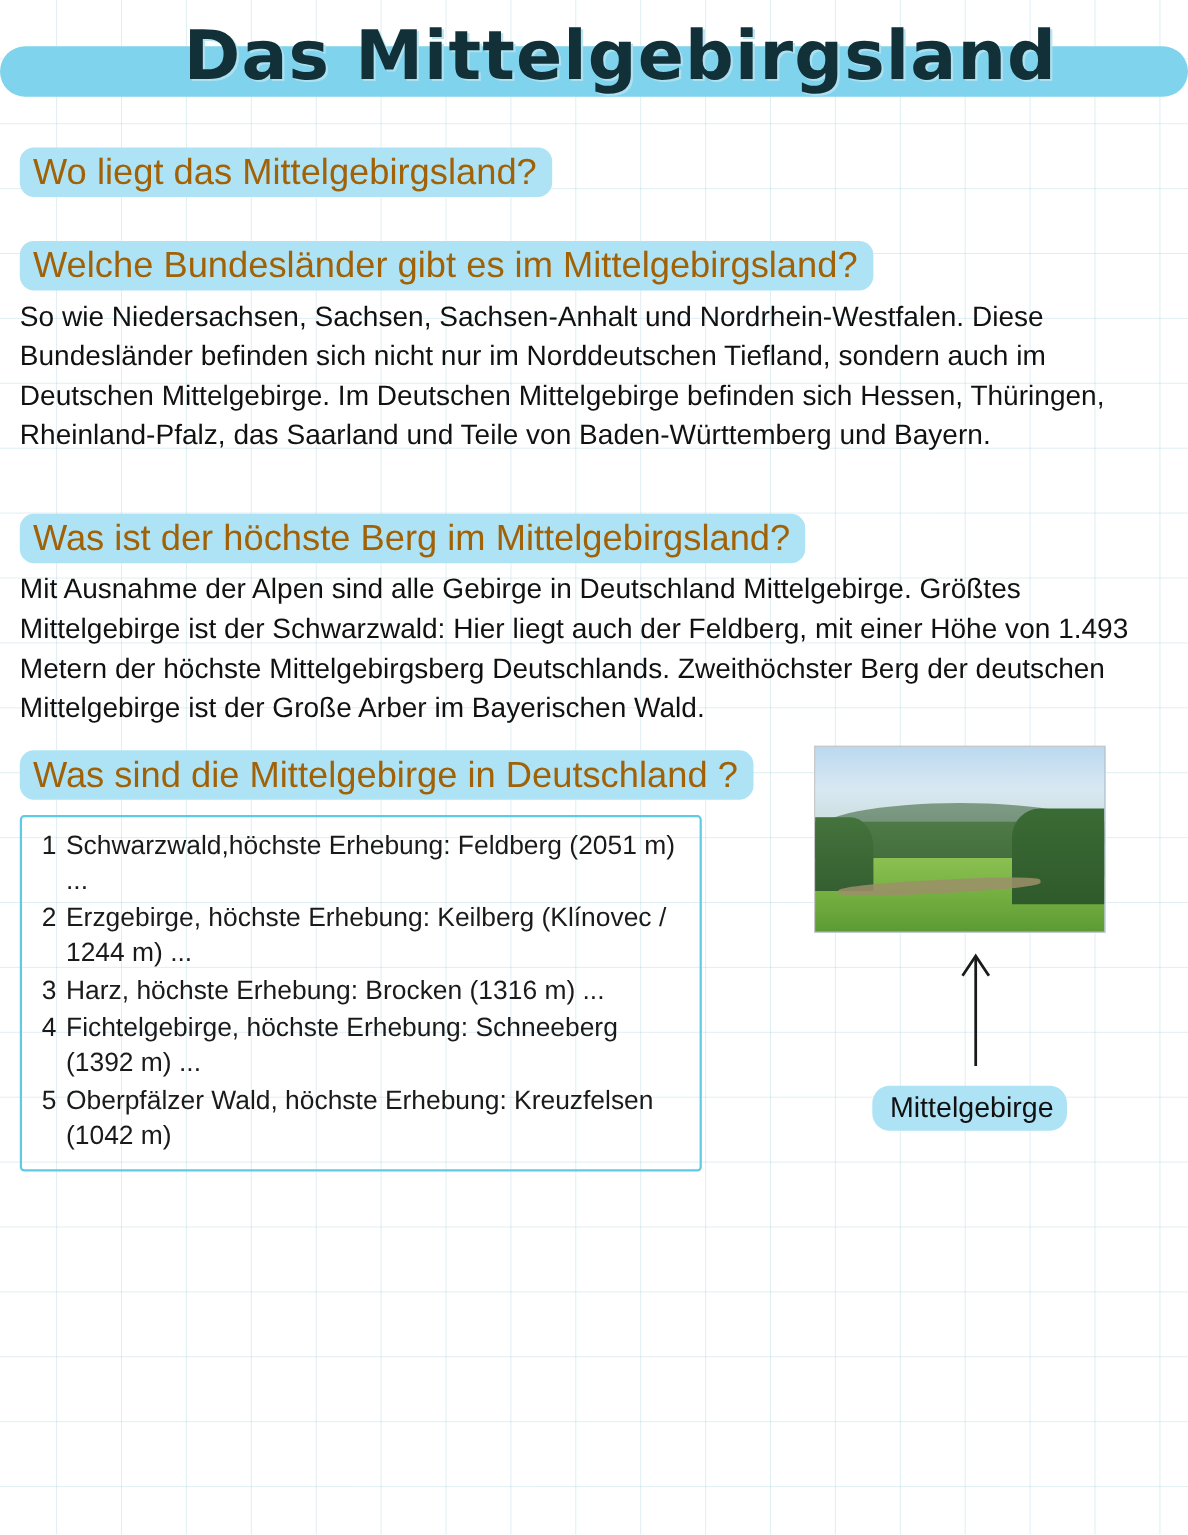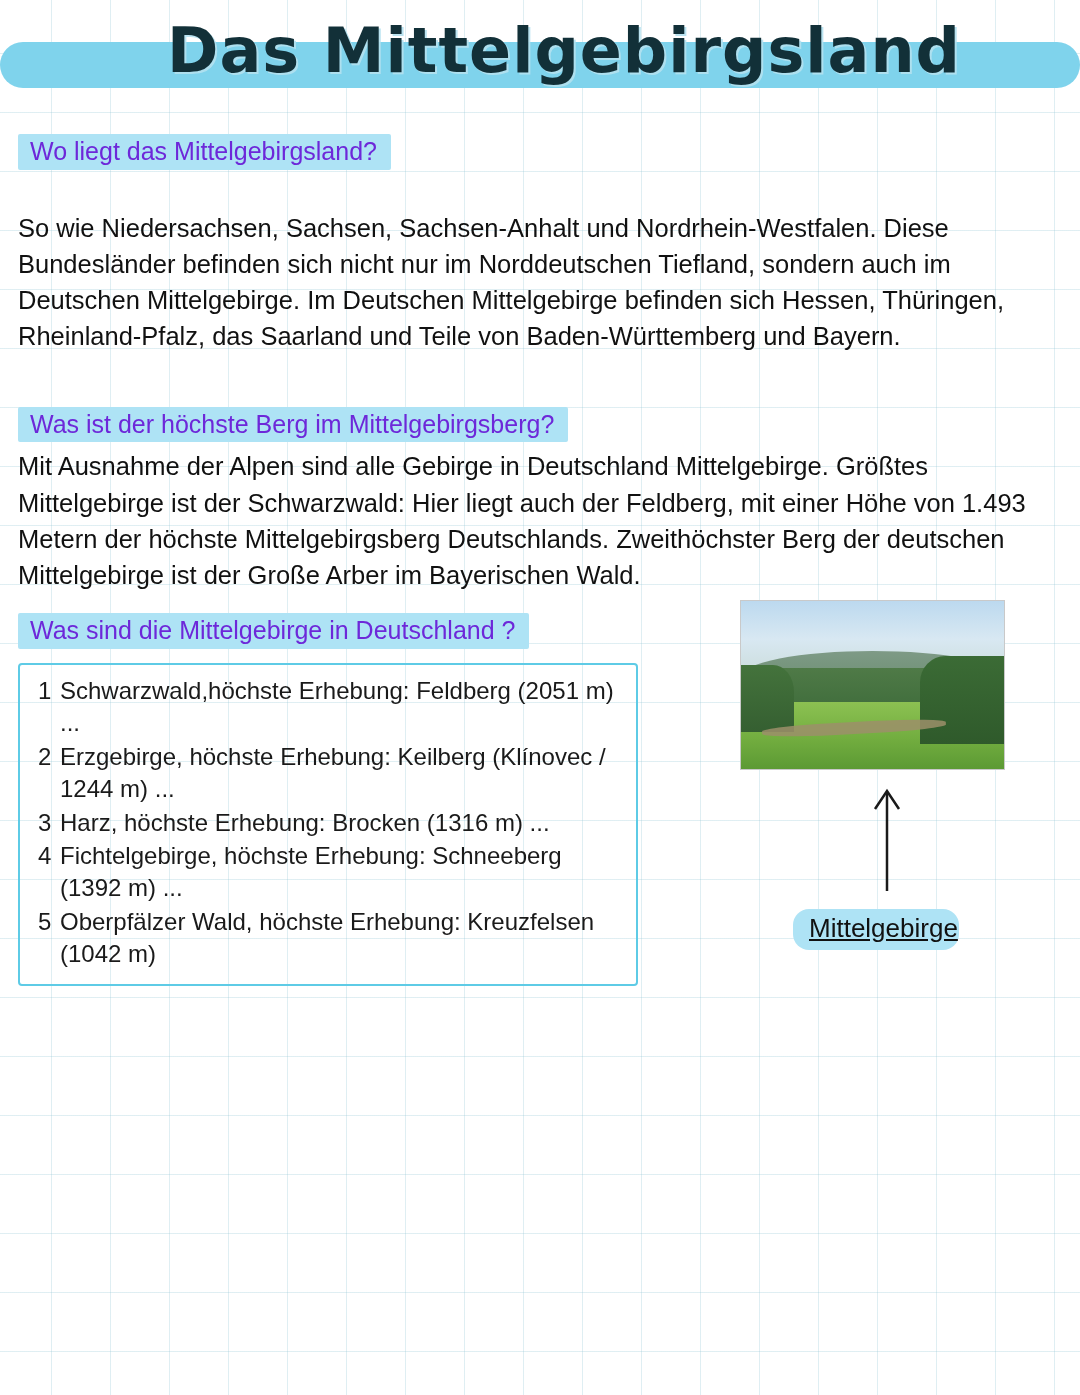--- a/index.html
+++ b/index.html
@@ -50,24 +50,24 @@
     padding-left: 48px;
   }
 
   
   .section {
     padding: 0 14px;
   }
   .qheading {
     display: inline-block;
     background: #aee3f5;
-    border-radius: 2px;
+    border-radius: 13px;
     padding: 3px 14px 4px 12px;
-    font-size: 25px;
-    color: #6d28d9;
+    font-size: 33px;
+    color: #a16207;
     line-height: 1.15;
     margin: 0 0 4px 4px;
   }
   .body-text {
     font-size: 25.5px;
     line-height: 1.42;
     margin: 2px 0 0 4px;
     color: #111;
   }
   .sec-1 { margin-top: 16px; }
@@ -159,44 +159,44 @@
     top: 120px;
     width: 30px;
     height: 108px;
   }
   .caption {
     position: absolute;
     left: 793px;
     top: 246px;
     background: #aee3f5;
     border-radius: 16px;
-    padding: 4px 1px 6px 16px;
+    padding: 4px 12px 6px 16px;
     font-size: 26px;
     color: #111;
-    text-decoration: underline;
   }
 </style>
 </head>
 <body>
 
 <div class="title-wrap">
   <div class="title-band"></div>
   <div class="title-text">Das Mittelgebirgsland</div>
 </div>
 
 <div class="section sec-1">
   <div class="qheading">Wo liegt das Mittelgebirgsland?</div>
 </div>
 
 <div class="section sec-2">
+  <div class="qheading">Welche Bundesländer gibt es im Mittelgebirgsland?</div>
   <div class="body-text">So wie Niedersachsen, Sachsen, Sachsen-Anhalt und Nordrhein-Westfalen. Diese Bundesländer befinden sich nicht nur im Norddeutschen Tiefland, sondern auch im Deutschen Mittelgebirge. Im Deutschen Mittelgebirge befinden sich Hessen, Thüringen, Rheinland-Pfalz, das Saarland und Teile von Baden-Württemberg und Bayern.</div>
 </div>
 
 <div class="section sec-3">
-  <div class="qheading">Was ist der höchste Berg im Mittelgebirgsberg?</div>
+  <div class="qheading">Was ist der höchste Berg im Mittelgebirgsland?</div>
   <div class="body-text">Mit Ausnahme der Alpen sind alle Gebirge in Deutschland Mittelgebirge. Größtes Mittelgebirge ist der Schwarzwald: Hier liegt auch der Feldberg, mit einer Höhe von 1.493 Metern der höchste Mittelgebirgsberg Deutschlands. Zweithöchster Berg der deutschen Mittelgebirge ist der Große Arber im Bayerischen Wald.</div>
 </div>
 
 <div class="section sec-4">
   <div class="qheading">Was sind die Mittelgebirge in Deutschland ?</div>
 </div>
 
 <div class="bottom">
 
   <div class="list-box">

